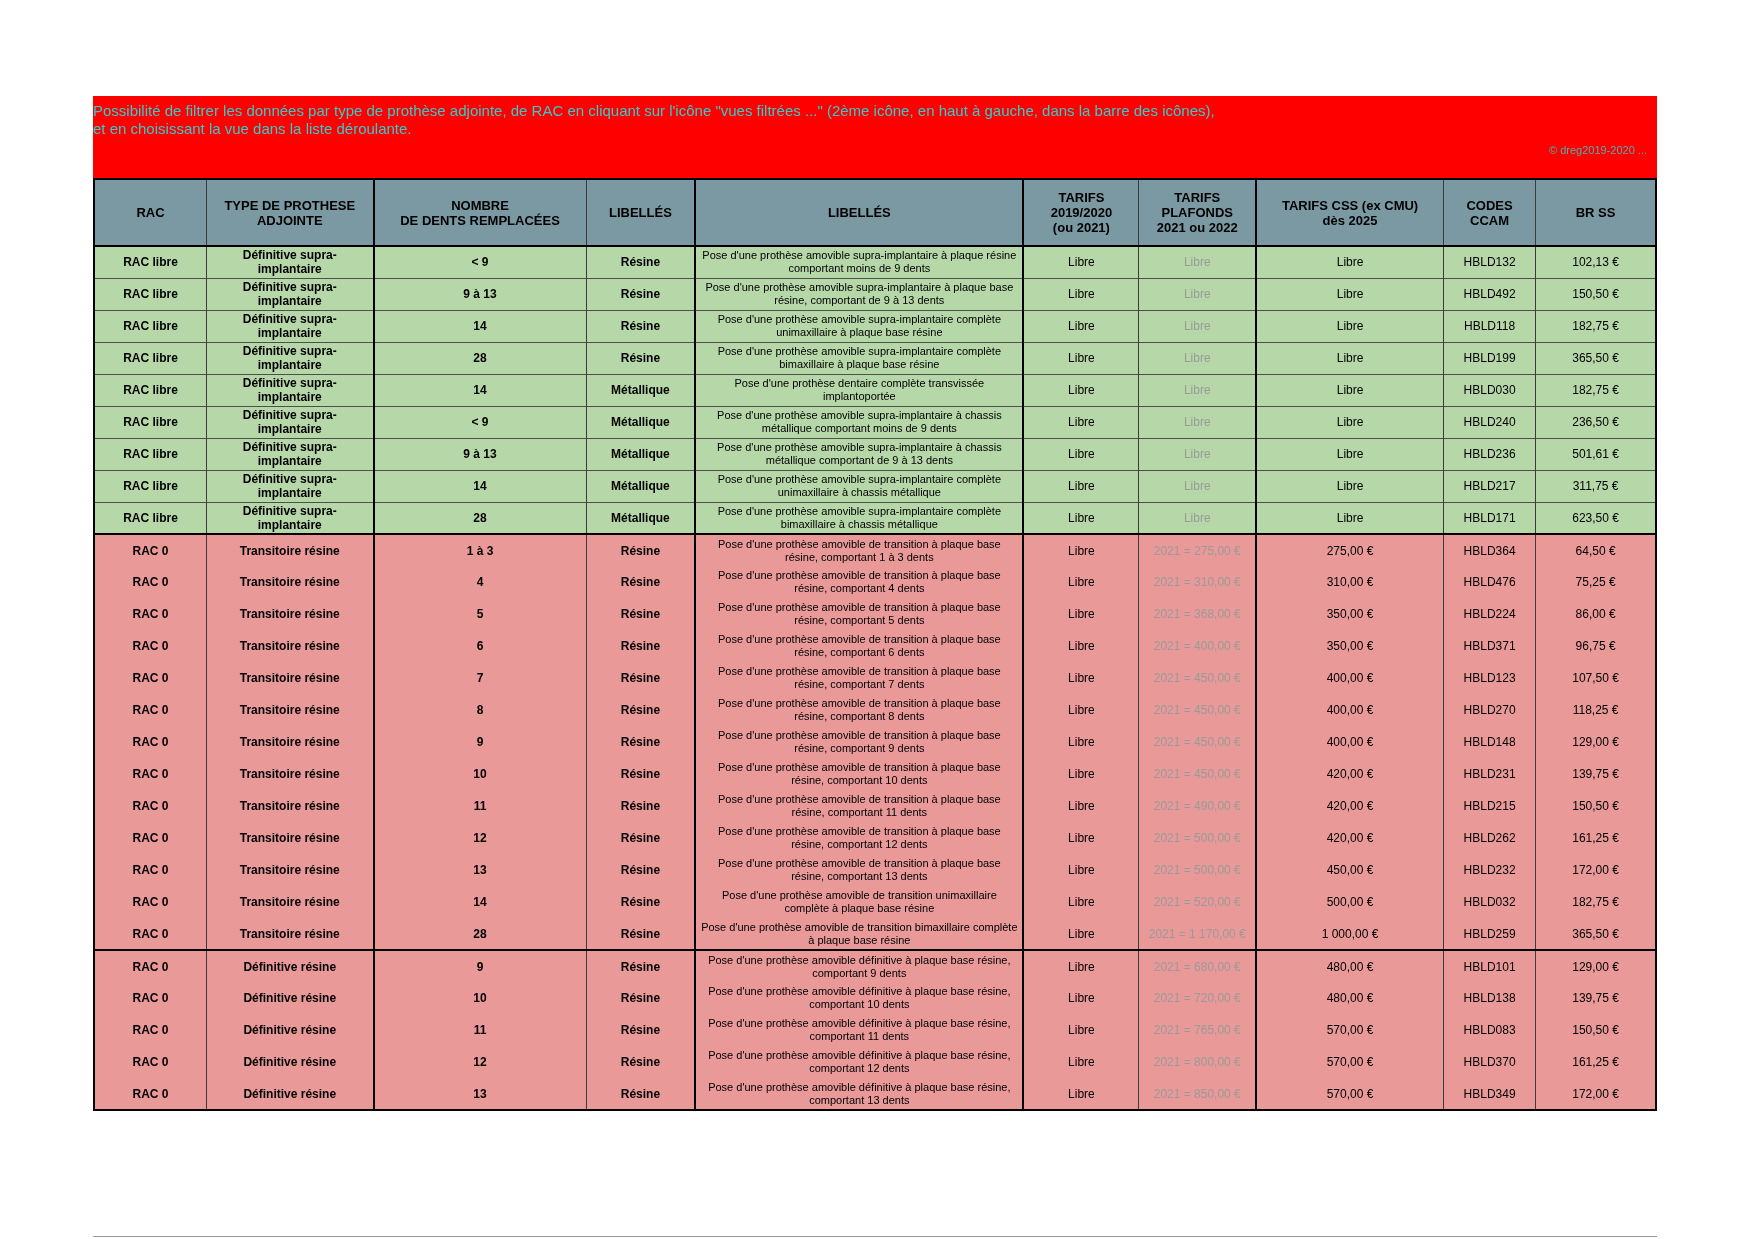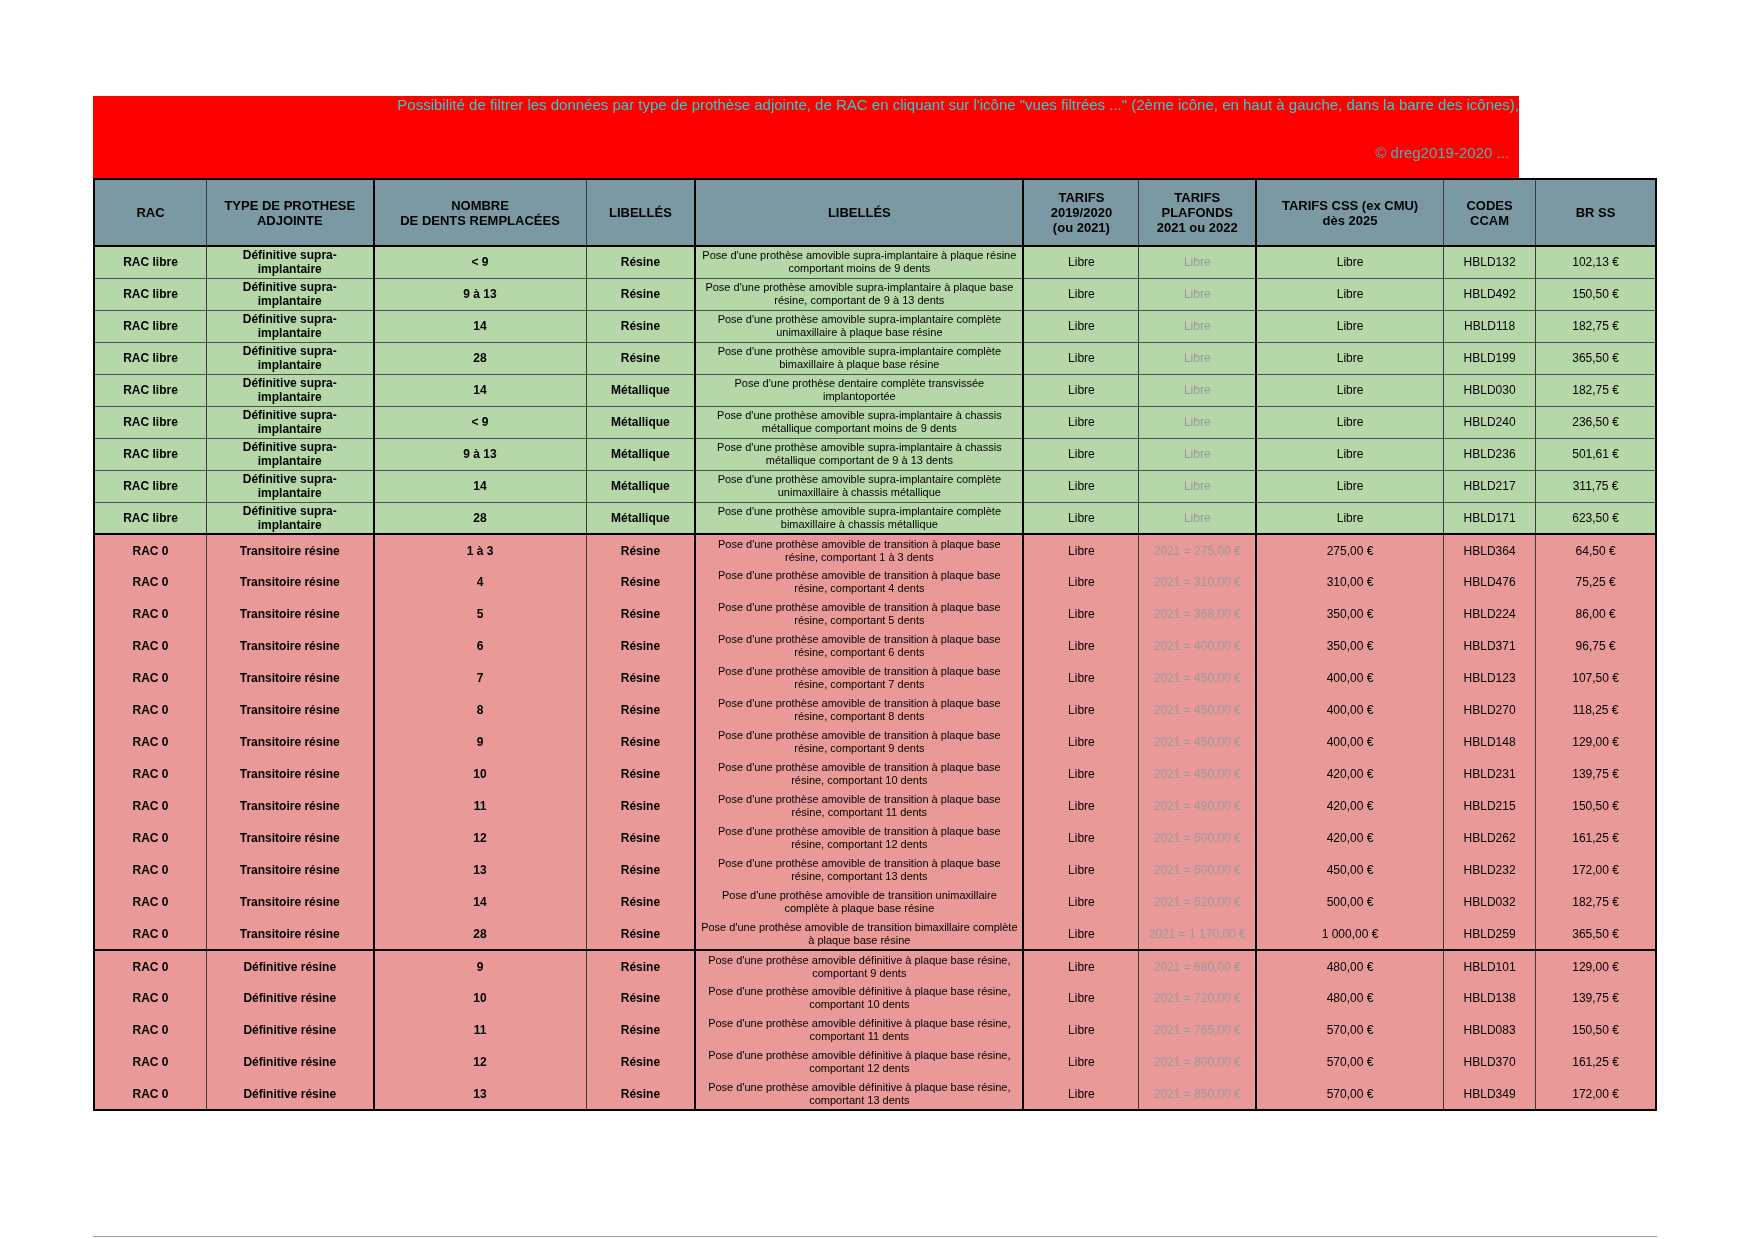--- a/index.html
+++ b/index.html
@@ -12,32 +12,32 @@
   }
   * { box-sizing: border-box; }
   html, body { margin: 0; padding: 0; }
   body {
     width: 1754px; height: 1239px; position: relative;
     background: #ffffff; overflow: hidden;
     font-family: "Liberation Sans", "DejaVu Sans", sans-serif;
     color: #000;
   }
   .banner {
-    position: absolute; left: 93px; top: 96px; width: 1426px; height: 82px;
+    position: absolute; left: 93px; top: 96px; width: 1564px; height: 82px;
     background: var(--banner-bg);
-    text-align: right; 
+    text-align: left; padding-top: 6px;
   }
   .banner-line {
     color: var(--banner-text);
     font-size: 15px; line-height: 18px; white-space: nowrap;
   }
   .banner-copyright {
     position: absolute; right: 10px; top: 48px;
     color: var(--banner-text); opacity: 0.85;
-    font-size: 15px;
+    font-size: 11px;
   }
   table.tariff {
     position: absolute; left: 93px; top: 178px; width: 1564px;
     border-collapse: collapse; table-layout: fixed;
     border: 2px solid var(--border-thick);
   }
   th, td {
     border-left: 1px solid var(--border-thin);
     text-align: center; vertical-align: middle;
     padding: 1px 4px;
@@ -66,20 +66,21 @@
   .page-bottom-line {
     position: absolute; left: 93px; top: 1236px; width: 1564px; height: 1px;
     background: #9a9a9a;
   }
 </style>
 </head>
 <body>
 
 <div class="banner">
   <div class="banner-line">Possibilité de filtrer les données par type de prothèse adjointe, de RAC en cliquant sur l'icône "vues filtrées ..." (2ème icône, en haut à gauche, dans la barre des icônes),</div>
+  <div class="banner-line">et en choisissant la vue dans la liste déroulante.</div>
   <div class="banner-copyright">© dreg2019-2020 ...</div>
 </div>
 
 <table class="tariff">
   <colgroup>
     <col style="width:7.2%">
       <col style="width:10.7%">
       <col style="width:13.6%">
       <col style="width:7.0%">
     <col style="width:21.0%">

